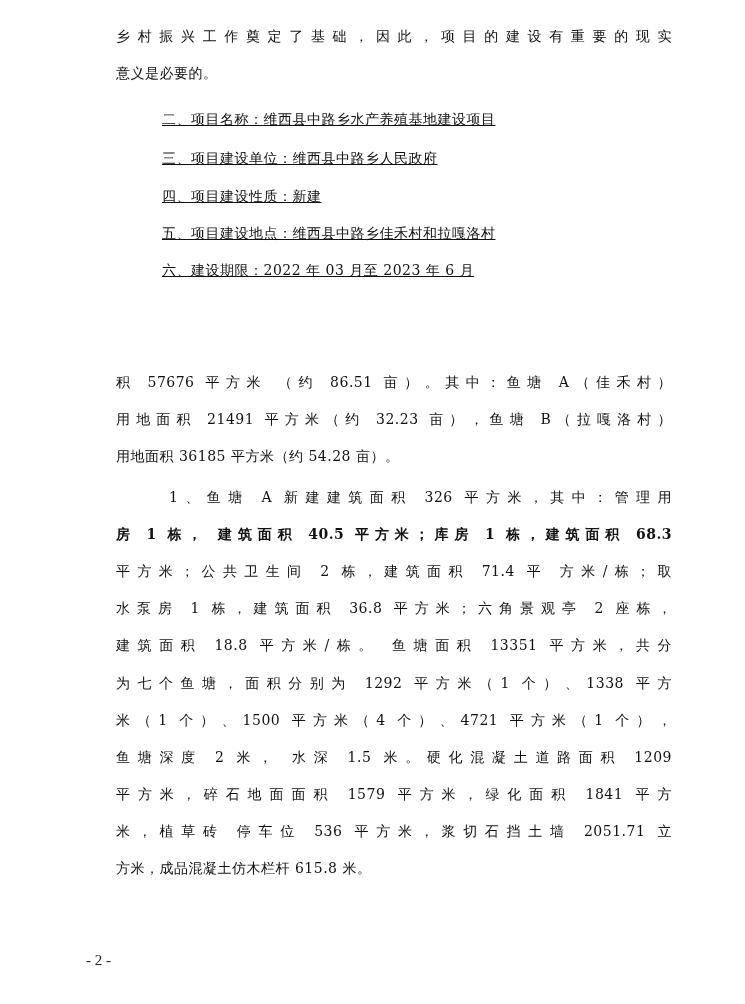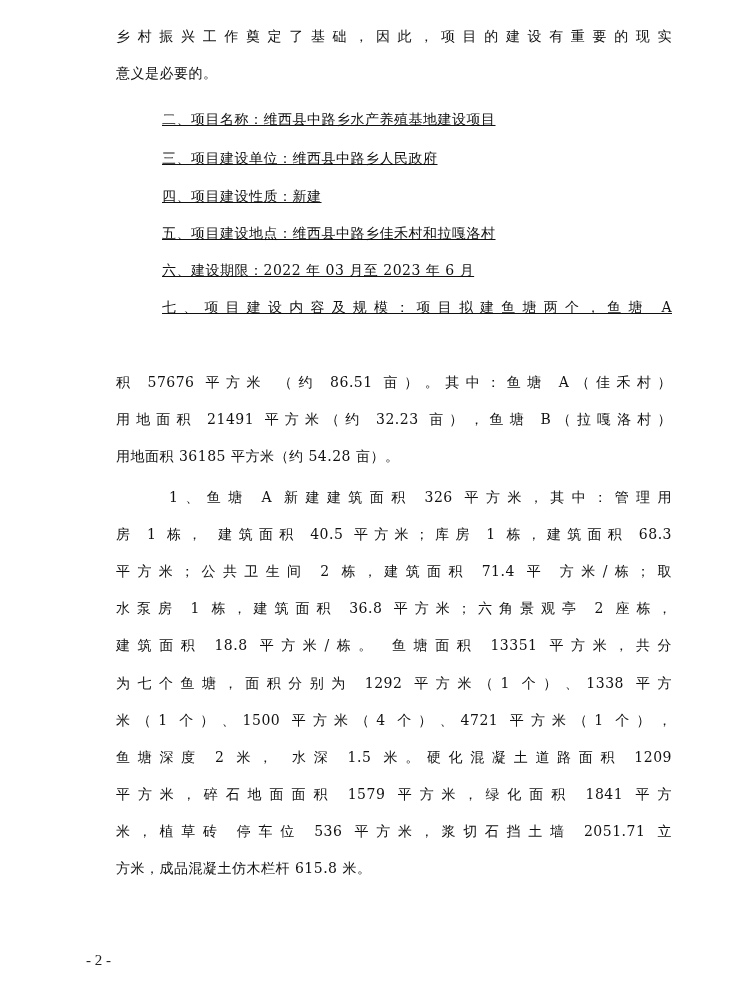--- a/index.html
+++ b/index.html
@@ -60,26 +60,25 @@
 <body>
 
 <div class="page">
   <div class="line" style="top:21px;">乡村振兴工作奠定了基础，因此，项目的建设有重要的现实</div>
   <div class="line last" style="top:58px;">意义是必要的。</div>
   <div class="line indent last" style="top:104px;">二、项目名称：维西县中路乡水产养殖基地建设项目</div>
   <div class="line indent last" style="top:143px;">三、项目建设单位：维西县中路乡人民政府</div>
   <div class="line indent last" style="top:181px;">四、项目建设性质：新建</div>
   <div class="line indent last" style="top:218px;">五、项目建设地点：维西县中路乡佳禾村和拉嘎洛村</div>
   <div class="line indent last" style="top:255px;">六、建设期限：2022 年 03 月至 2023 年 6 月</div>
-  <div class="line indent" style="top:292px;">七、项目建设内容及规模：项目拟建鱼塘两个，鱼塘 A</div>
   <div class="line" style="top:367px;">积 57676 平方米 （约 86.51 亩）。其中：鱼塘 A（佳禾村）</div>
   <div class="line" style="top:404px;">用地面积 21491 平方米（约 32.23 亩），鱼塘 B（拉嘎洛村）</div>
   <div class="line last" style="top:441px;">用地面积 36185 平方米（约 54.28 亩）。</div>
   <div class="line indent2" style="top:482px;">1、鱼塘 A 新建建筑面积 326 平方米，其中：管理用</div>
-  <div class="line" style="top:519px;">房 1 栋， 建筑面积 40.5 平方米；库房 1 栋，建筑面积 68.3</div>
+  <div class="line" style="top:519px;font-weight:bold;">房 1 栋， 建筑面积 40.5 平方米；库房 1 栋，建筑面积 68.3</div>
   <div class="line" style="top:556px;">平方米；公共卫生间 2 栋，建筑面积 71.4 平 方米/栋；取</div>
   <div class="line" style="top:593px;">水泵房 1 栋，建筑面积 36.8 平方米；六角景观亭 2 座栋，</div>
   <div class="line" style="top:630px;">建筑面积 18.8 平方米/栋。 鱼塘面积 13351 平方米，共分</div>
   <div class="line" style="top:668px;">为七个鱼塘，面积分别为 1292 平方米（1 个）、1338 平方</div>
   <div class="line" style="top:705px;">米（1 个）、1500 平方米（4 个）、4721 平方米（1 个），</div>
   <div class="line" style="top:742px;">鱼塘深度 2 米， 水深 1.5 米。硬化混凝土道路面积 1209</div>
   <div class="line" style="top:779px;">平方米，碎石地面面积 1579 平方米，绿化面积 1841 平方</div>
   <div class="line" style="top:816px;">米，植草砖 停车位 536 平方米，浆切石挡土墙 2051.71 立</div>
   <div class="line last" style="top:853px;">方米，成品混凝土仿木栏杆 615.8 米。</div>
 

